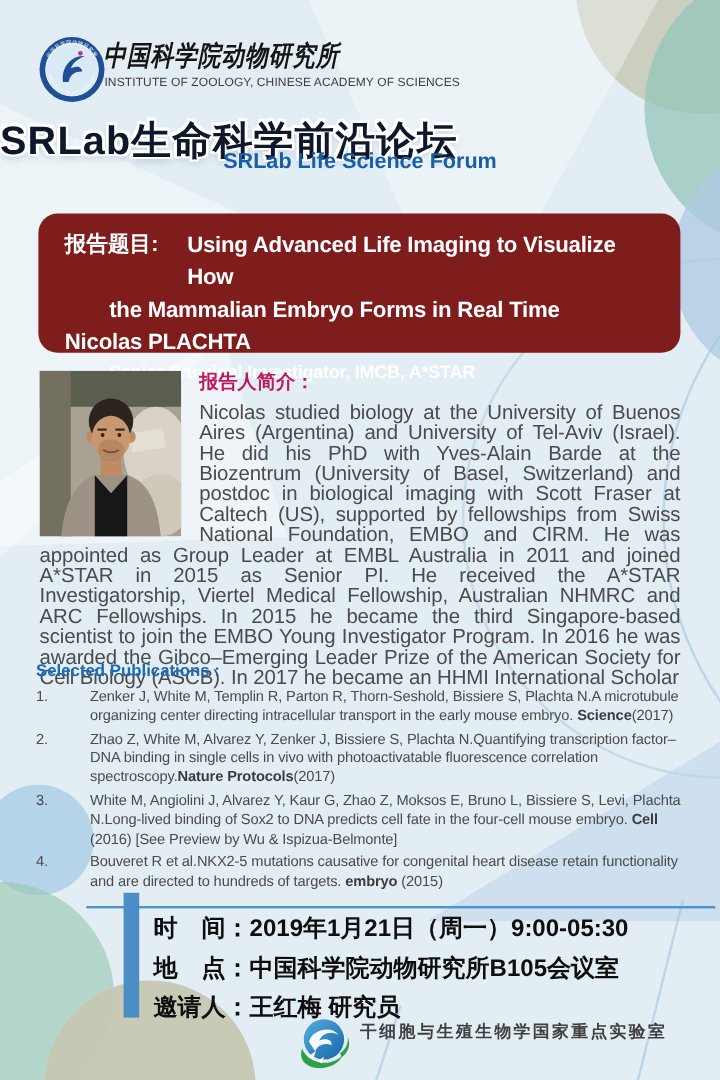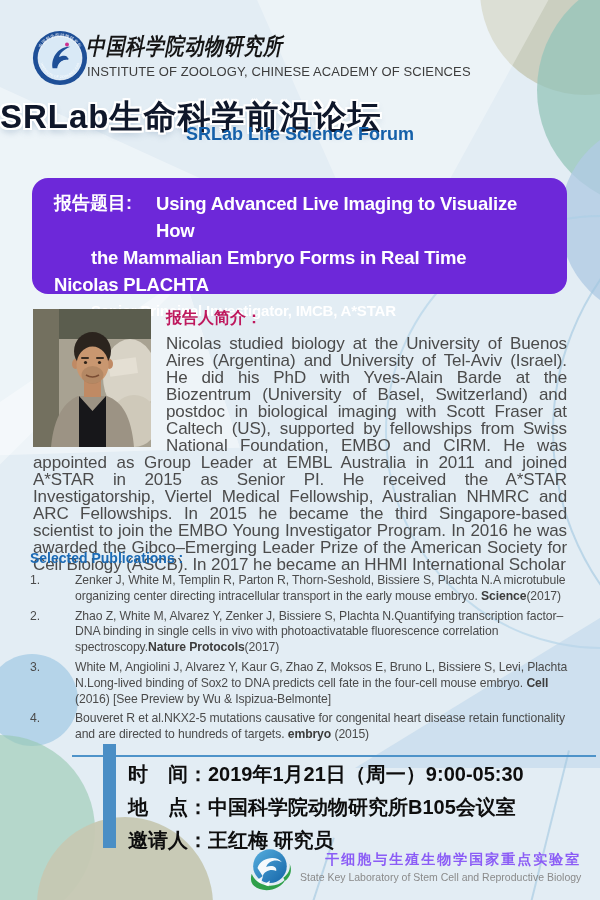--- a/index.html
+++ b/index.html
@@ -29,32 +29,32 @@
   .thinline{position:absolute;z-index:1;background:rgba(160,198,224,.6);}
   .ln1{left:548px;top:748px;width:2px;height:165px;transform:rotate(14deg);}
   .ln2{left:322px;top:836px;width:2px;height:70px;transform:rotate(18deg);}
 
   
   .seal{position:absolute;left:32px;top:30px;width:56px;height:56px;z-index:2;}
   .calligraphy{position:absolute;left:86px;top:31px;z-index:2;white-space:nowrap;
       font-family:"DejaVu Serif",serif;font-style:italic;font-weight:bold;
       font-size:23px;letter-spacing:1px;color:#151515;
       transform:scaleX(.82);transform-origin:left top;}
-  .inst-en{position:absolute;left:87px;top:64px;z-index:2;font-size:13px;
+  .inst-en{position:absolute;left:87px;top:64px;z-index:2;font-size:10px;
       color:#3d3d3d;letter-spacing:.1px;}
   .title-cn{position:absolute;left:0;right:0;top:95px;z-index:2;text-align:left;
       font-size:33px;font-weight:bold;letter-spacing:1px;color:#0f172a;
       text-shadow:-2px -2px 0 #fff,2px -2px 0 #fff,-2px 2px 0 #fff,2px 2px 0 #fff,
                   0 -2px 0 #fff,0 2px 0 #fff,-2px 0 0 #fff,2px 0 0 #fff,0 4px 6px rgba(110,140,170,.45);}
   .title-en{position:absolute;left:0;right:0;top:124px;z-index:2;text-align:center;
       font-size:18px;font-weight:bold;color:#1560a9;}
 
   
   .banner{position:absolute;left:32px;top:178px;width:535px;height:116px;z-index:2;
-      background:#6d28d9;border-radius:16px;color:#fff;
+      background:#7f1d1d;border-radius:16px;color:#fff;
       padding:12px 14px 0 22px;box-sizing:border-box;}
   .b-row{display:flex;line-height:27px;}
   .b-label{flex:none;width:102px;font-size:18px;font-weight:bold;}
   .b-text{font-size:18.5px;font-weight:bold;letter-spacing:-.2px;}
   .b-cont{margin-left:37px;line-height:27px;font-size:18.5px;font-weight:bold;letter-spacing:-.2px;}
   .b-cont.small{font-size:15px;line-height:26px;}
 
   
   .bio{position:absolute;left:33px;top:307px;width:534px;z-index:2;}
   .photo{float:left;width:118px;height:138px;margin:2px 15px 4px 0;}
@@ -73,21 +73,21 @@
   .journal{font-weight:bold;color:#3c3c3c;}
 
   
   .hline{position:absolute;left:72px;top:755px;width:524px;height:2px;background:#4e93c9;z-index:2;}
   .vbar{position:absolute;left:103px;top:744px;width:13px;height:104px;background:#4a8ec5;z-index:2;}
   .finfo{position:absolute;left:128px;top:758px;z-index:3;}
   .f-row{font-size:20px;font-weight:bold;color:#0e0e0e;line-height:33px;white-space:nowrap;}
   .lab-logo{position:absolute;left:245px;top:846px;width:48px;height:48px;z-index:3;}
   .lab-txt{position:absolute;left:300px;top:851px;z-index:3;}
   .lab-cn{font-family:"Liberation Serif",serif;font-weight:bold;font-size:14px;
-      letter-spacing:2px;color:#8b5cf6;white-space:nowrap;text-align:right;}
+      letter-spacing:2px;color:#404040;white-space:nowrap;}
   .lab-en{font-size:10.5px;color:#8a8a8a;margin-top:2px;white-space:nowrap;}
 </style>
 </head>
 <body>
 
 <div class="poster">
 
   <div class="decor c-top-beige"></div>
   <div class="decor c-top-teal"></div>
   <div class="decor c-top-blue"></div>
@@ -122,21 +122,21 @@
   </svg>
 
   <div class="calligraphy">中国科学院动物研究所</div>
   <div class="inst-en">INSTITUTE OF ZOOLOGY, CHINESE ACADEMY OF SCIENCES</div>
   <div class="title-cn">SRLab生命科学前沿论坛</div>
   <div class="title-en">SRLab Life Science Forum</div>
 
   <div class="banner">
     <div class="b-row">
       <span class="b-label">报告题目:</span>
-      <span class="b-text">Using Advanced Live Imaging to Visualize How</span>
+      <span class="b-text">Using Advanced Life Imaging to Visualize How</span>
     </div>
     <div class="b-cont">the Mammalian Embryo Forms in Real Time</div>
     <div class="b-row">
       <span class="b-text">Nicolas PLACHTA</span>
     </div>
     <div class="b-cont small">Senior Principal Investigator, IMCB, A*STAR</div>
   </div>
 
   <div class="bio">
     <svg class="photo" viewBox="0 0 118 138">
@@ -202,16 +202,15 @@
       </linearGradient>
     </defs>
     <circle cx="26" cy="21" r="17.5" fill="url(#labBlue)"></circle>
     <path d="M13 23 C 16 12 33 9 38.5 17 C 32 13 24 16 22 22 C 28 19.5 33.5 21.5 32.5 26 C 27 23.5 20 26 18.5 31.5 Z" fill="#ffffff" opacity="0.95"></path>
     <path d="M7 29 C 12 42 31 46 42 35 C 37 47 16 50 8 40 C 5.8 37 5.8 32.5 7 29 Z" fill="#2fa04a"></path>
     <path d="M40 33 C 45.5 29 47.5 24 46.5 18.5 C 49.5 25 47.5 32.5 41.5 36.5 Z" fill="#2fa04a"></path>
     <path d="M12 36 L19 31 L16.5 38.5 Z M20 40 L26 36 L24.5 42 Z" fill="#ffffff" opacity="0.9"></path>
   </svg>
   <div class="lab-txt">
     <div class="lab-cn">干细胞与生殖生物学国家重点实验室</div>
-    <div class="lab-en">State Key Laboratory of Stem Cell and Reproductive Biology</div>
   </div>
 
 </div>
 
 </body></html>

